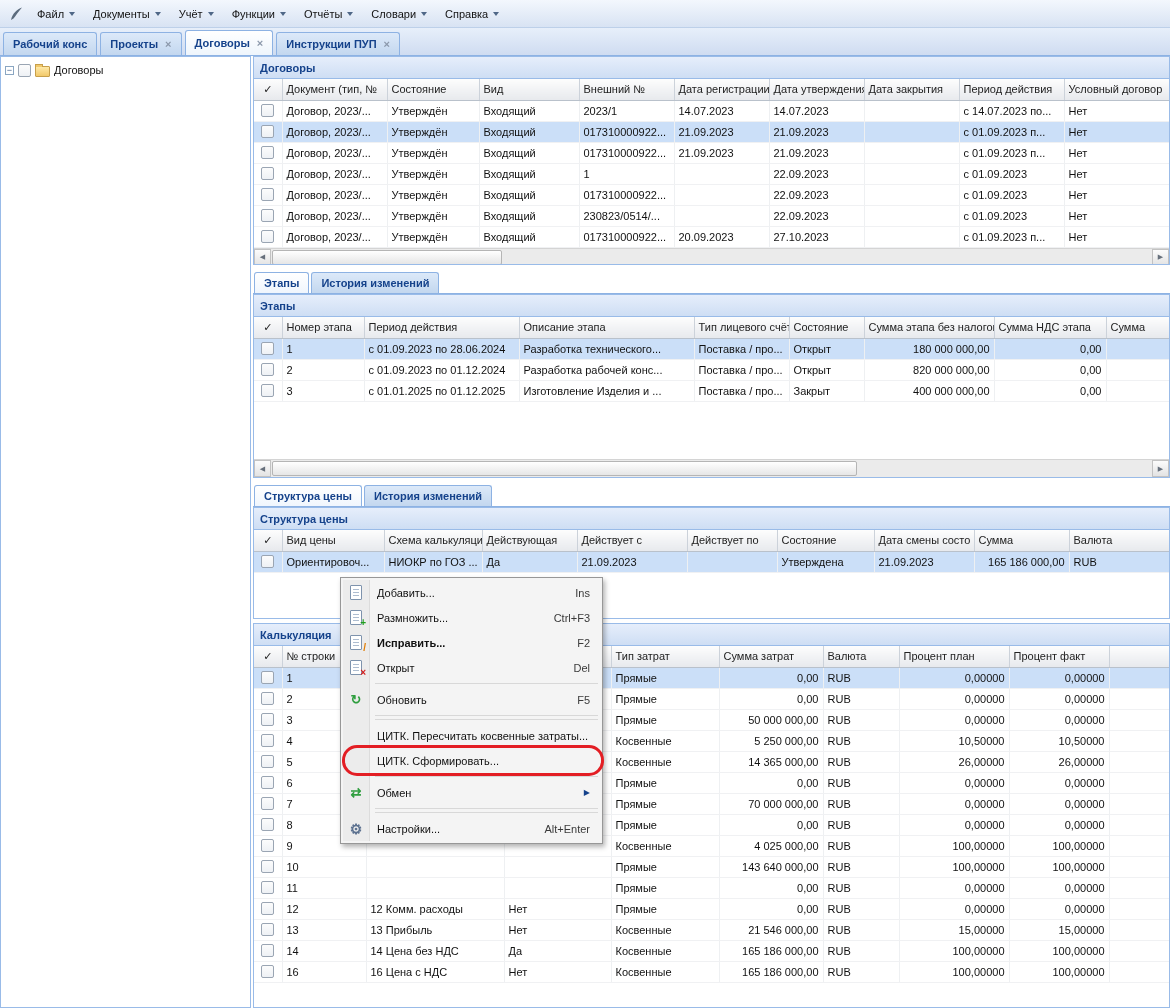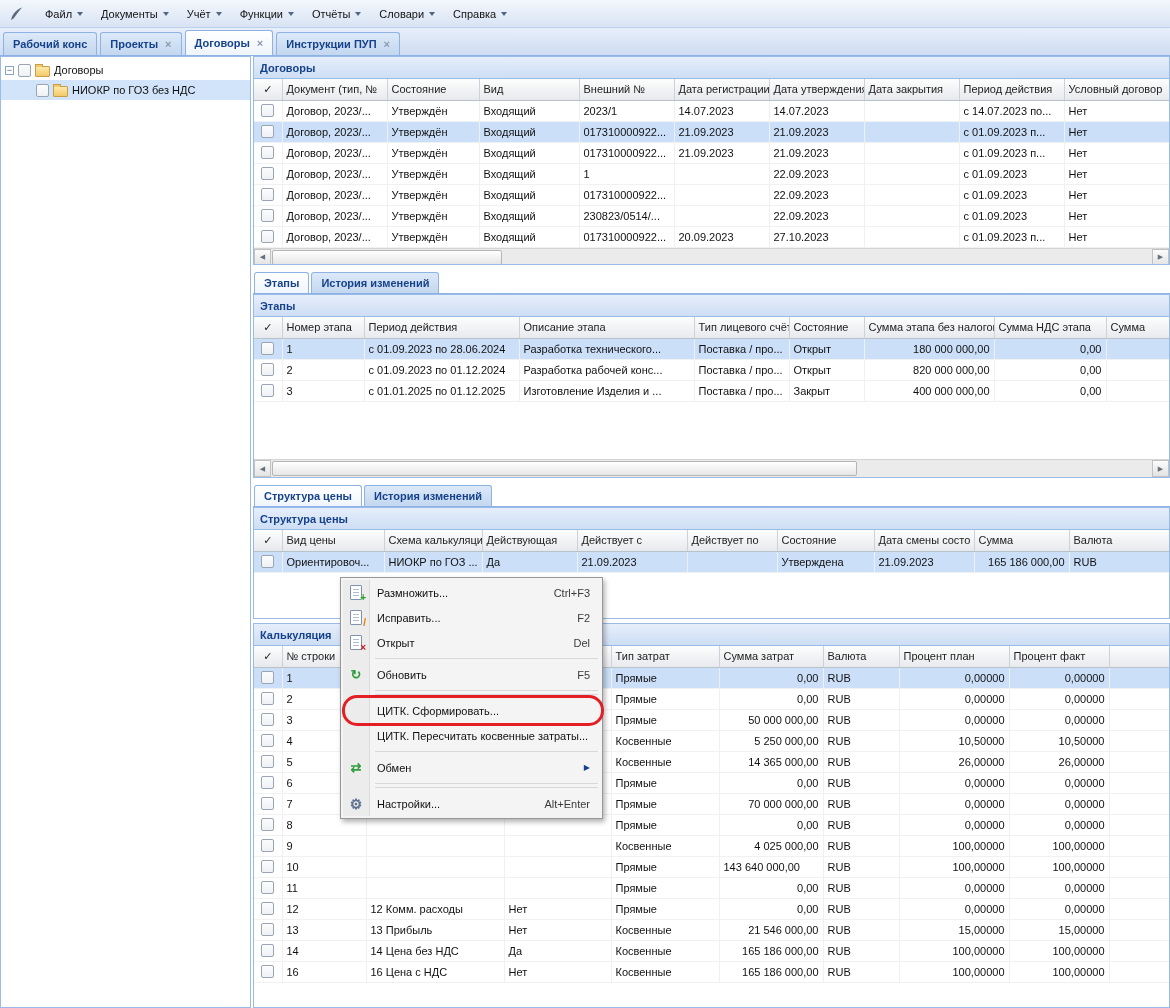--- a/index.html
+++ b/index.html
@@ -3,21 +3,21 @@
 <meta charset="utf-8">
 <style>
 *{box-sizing:border-box;}
 html,body{margin:0;padding:0;}
 body{width:1170px;height:1008px;position:relative;overflow:hidden;background:#fff;
   font-family:"Liberation Sans",sans-serif;font-size:11px;color:#111;}
 
 
 .menubar{position:absolute;left:0;top:0;right:0;height:28px;
   background:linear-gradient(#f3f7fd,#d8e3f3);border-bottom:1px solid #bdd0e9;
-  display:flex;align-items:center;padding:0 6px;gap:8px;}
+  display:flex;align-items:center;padding:0 6px;gap:0;}
 .logo{width:20px;height:20px;display:flex;align-items:center;justify-content:center;margin-right:2px;}
 .mb-items{display:flex;align-items:center;}
 .menu-item{display:flex;align-items:center;gap:5px;padding:4px 9px;cursor:default;}
 .dn-arrow{width:0;height:0;border-left:3px solid transparent;border-right:3px solid transparent;border-top:4px solid #4f6787;}
 
 
 .tabstrip{position:absolute;left:0;top:28px;right:0;height:28px;
   background:linear-gradient(#e7effa,#cfdcf1);border-bottom:1px solid #8db2e3;
   display:flex;align-items:flex-end;padding:0 3px;gap:3px;}
 .tab{height:23px;display:flex;align-items:center;gap:7px;padding:0 9px;
@@ -83,21 +83,21 @@
 .hs-thumb{height:15px;background:linear-gradient(#ffffff,#e6e6e6);border:1px solid #b5b5b5;border-radius:2px;margin-left:1px;}
 
 
 .ctx{position:absolute;left:340px;top:577px;width:263px;background:#f4f4f4;border:1px solid #979797;
   box-shadow:2px 3px 5px rgba(0,0,0,.3);padding:2px;z-index:40;}
 .ctx::before{content:'';position:absolute;left:2px;top:2px;bottom:2px;width:26px;background:#ececec;
   border-right:1px solid #dcdcdc;}
 .ctx-item{position:relative;height:25px;display:flex;align-items:center;padding-right:10px;}
 .ctx-icon{width:26px;flex:0 0 26px;display:flex;align-items:center;justify-content:center;position:relative;z-index:1;}
 .ctx-label{padding-left:8px;position:relative;z-index:1;}
-.ctx-label.bold{font-weight:normal;}
+.ctx-label.bold{font-weight:bold;}
 .ctx-short{margin-left:auto;color:#3a3a3a;position:relative;z-index:1;}
 .ctx-sub{margin-left:auto;color:#15428b;font-size:8px;position:relative;z-index:1;}
 .ctx-sep{height:1px;background:#d8d8d8;margin:3px 2px 3px 32px;}
 .red-oval{position:absolute;left:-1px;right:-4px;top:-3px;bottom:-3px;border:3px solid #e31e24;
   border-radius:15px;pointer-events:none;z-index:2;}
 
 
 .icn{width:16px;height:16px;display:inline-flex;align-items:center;justify-content:center;}
 .glyph{font-size:13px;font-weight:bold;}
 .g-green{color:#2f9e3f;}
@@ -169,26 +169,20 @@
     </div>
   </div>
 
 <div class="hier">
   <div class="tree">
       <div class="tree-row" style="padding-left: 4px;">
         <span class="expander">−</span>
         <span class="cb"></span>
         <span class="folder"></span>
         <span class="tree-label">Договоры</span>
-      </div>
-      <div class="tree-row selected" style="padding-left: 22px;">
-        <span class="expander-spacer"></span>
-        <span class="cb"></span>
-        <span class="folder"></span>
-        <span class="tree-label">НИОКР по ГОЗ без НДС</span>
       </div>
     </div>
 </div>
 
 <div class="main">
 
   <div class="panel contracts">
     <div class="panel-header">
       <span>Договоры</span>
     </div>
@@ -603,21 +597,21 @@
               <td style="text-align: right;">100,00000</td>
               <td style="text-align: right;">100,00000</td>
               <td></td>
             </tr>
             <tr>
               <td class="checkcol"><span class="cb"></span></td>
               <td>10</td>
               <td></td>
               <td></td>
               <td>Прямые</td>
-              <td style="text-align: left;">143 640 000,00</td>
+              <td style="text-align: right;">143 640 000,00</td>
               <td>RUB</td>
               <td style="text-align: right;">100,00000</td>
               <td style="text-align: right;">100,00000</td>
               <td></td>
             </tr>
             <tr>
               <td class="checkcol"><span class="cb"></span></td>
               <td>11</td>
               <td></td>
               <td></td>
@@ -678,20 +672,27 @@
             </tr>
           </tbody>
         </table>
       </div>
     <div class="filler"></div>
   </div>
 
 </div>
 
 <div class="ctx">
+    <div class="ctx-item">
+      <span class="ctx-icon">
+        <span class="icn pg"></span>
+      </span>
+      <span class="ctx-label">Добавить...</span>
+      <span class="ctx-short">Ins</span>
+    </div>
     <div class="ctx-item">
       <span class="ctx-icon">
         <span class="icn pg">
           <i class="badge b-green">+</i>
         </span>
       </span>
       <span class="ctx-label">Размножить...</span>
       <span class="ctx-short">Ctrl+F3</span>
     </div>
     <div class="ctx-item">
@@ -717,26 +718,26 @@
       <span class="ctx-icon">
         <span class="icn glyph g-green">↻</span>
       </span>
       <span class="ctx-label">Обновить</span>
       <span class="ctx-short">F5</span>
     </div>
     <div class="ctx-sep"></div>
     <div class="ctx-sep"></div>
     <div class="ctx-item">
       <span class="ctx-icon"></span>
+      <span class="ctx-label">ЦИТК. Пересчитать косвенные затраты...</span>
+    </div>
+    <div class="ctx-item">
+      <span class="ctx-icon"></span>
       <span class="ctx-label">ЦИТК. Сформировать...</span>
       <span class="red-oval" style="border-color: rgb(227, 30, 36);"></span>
-    </div>
-    <div class="ctx-item">
-      <span class="ctx-icon"></span>
-      <span class="ctx-label">ЦИТК. Пересчитать косвенные затраты...</span>
     </div>
     <div class="ctx-sep"></div>
     <div class="ctx-item">
       <span class="ctx-icon">
         <span class="icn glyph g-green">⇄</span>
       </span>
       <span class="ctx-label">Обмен</span>
       <span class="ctx-sub">▶</span>
     </div>
     <div class="ctx-sep"></div>

